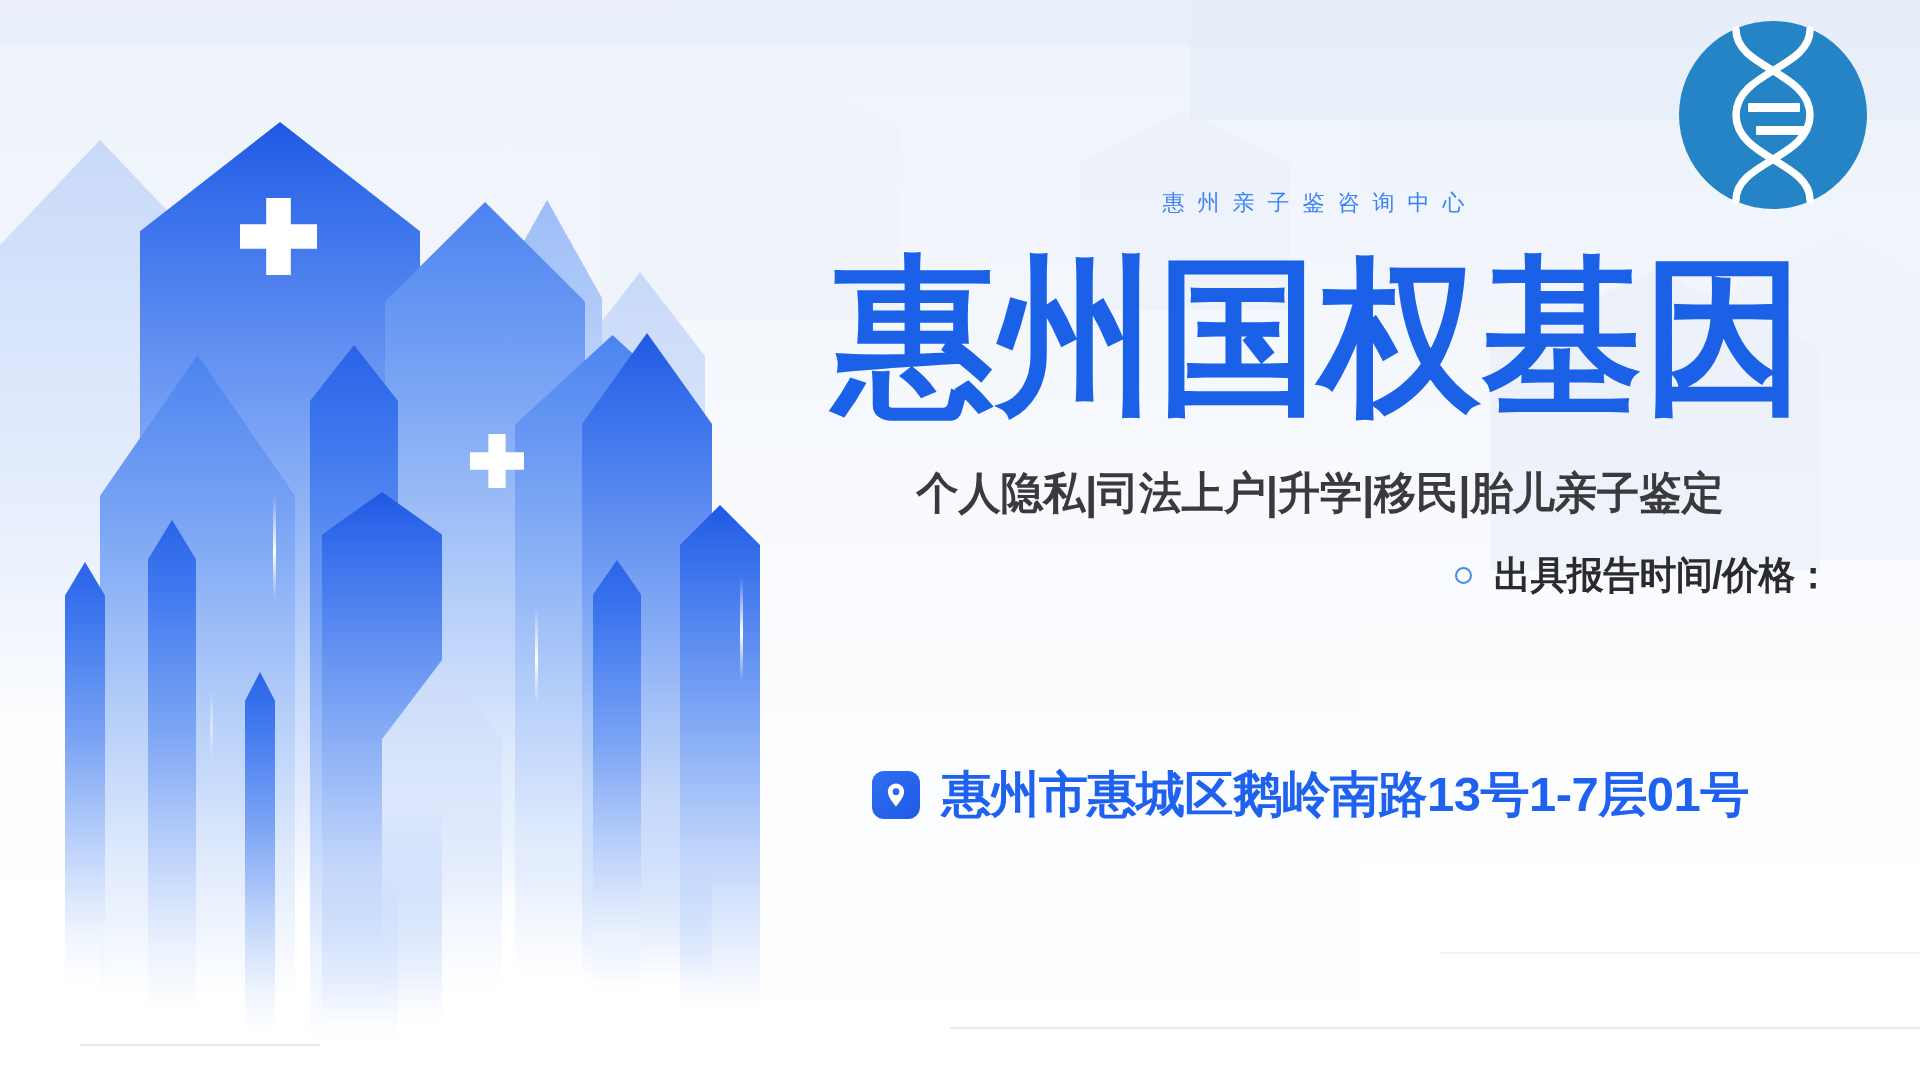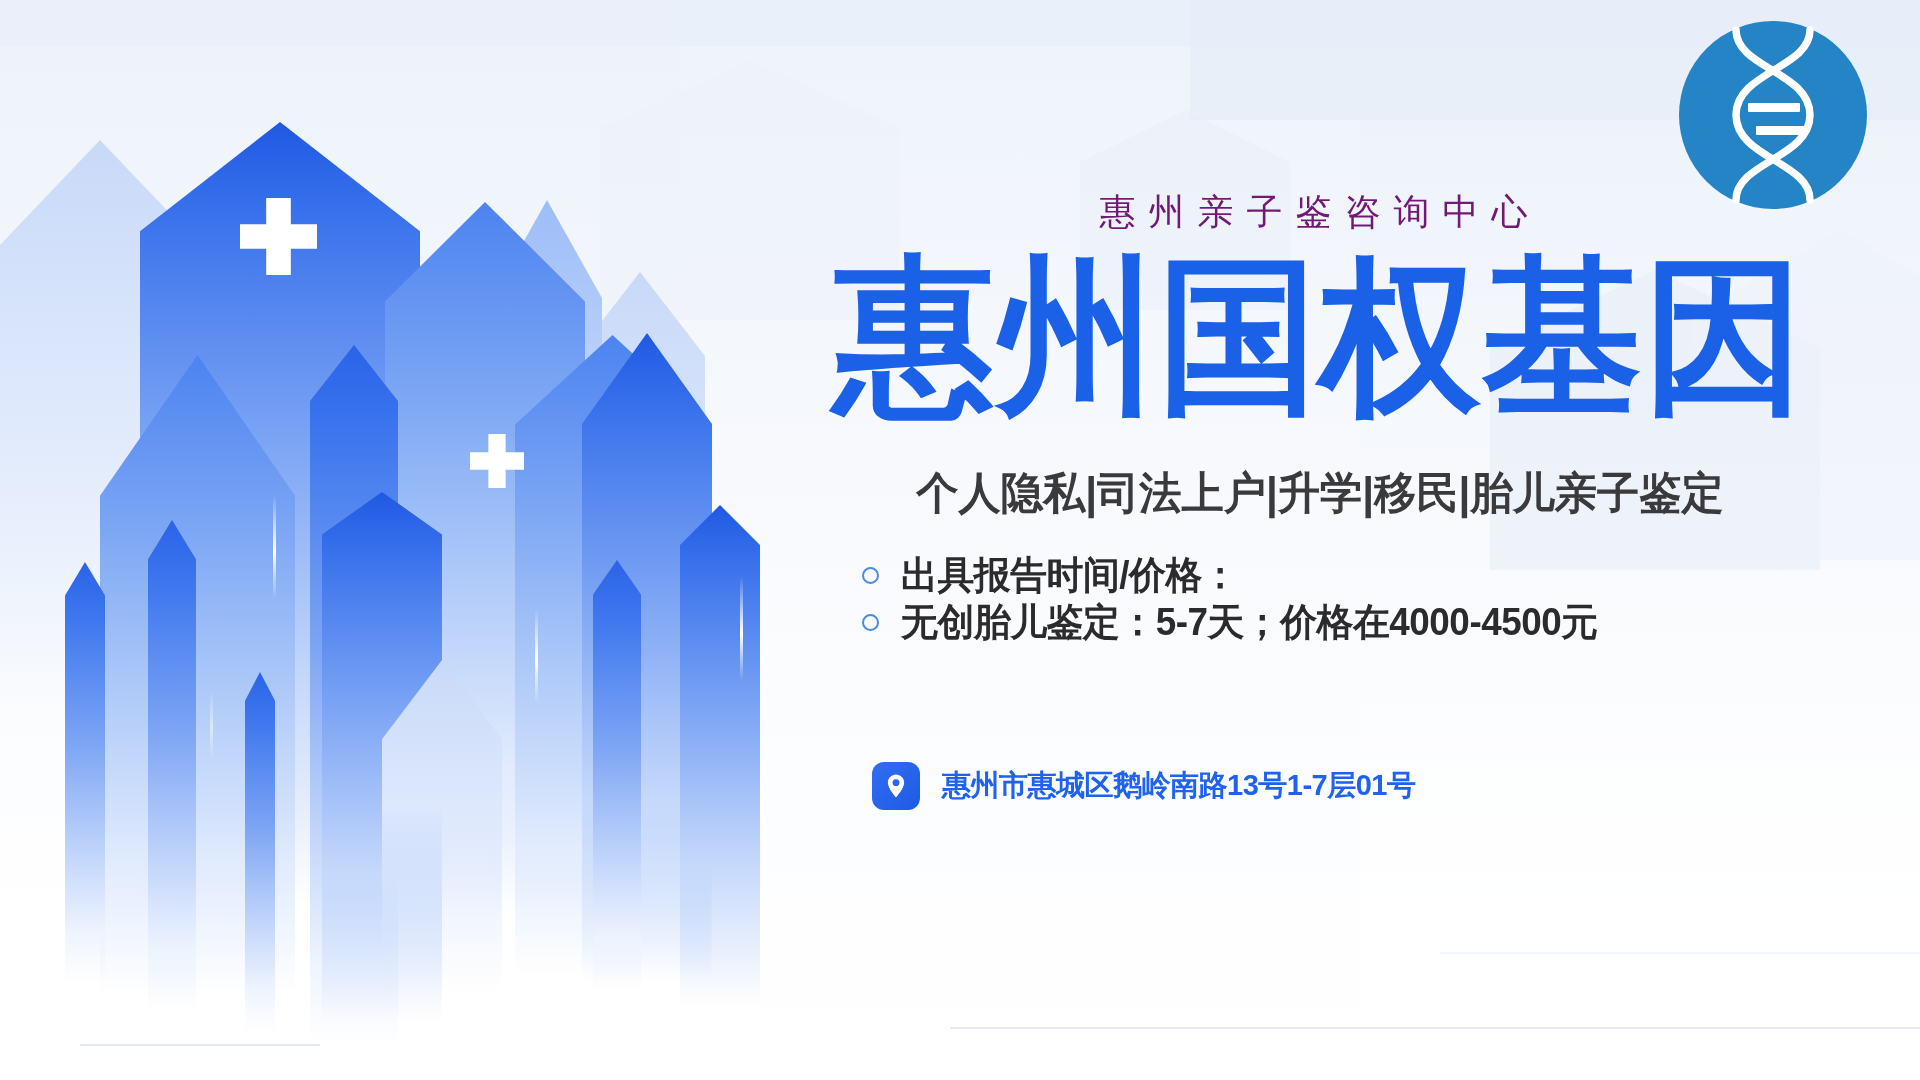--- a/index.html
+++ b/index.html
@@ -131,23 +131,23 @@
     left: 0; top: 0;
     width: 1920px; height: 1080px;
   }
 
   #sub-title {
     position: absolute;
     left: 780px;
     top: 188px;
     width: 1080px;
     text-align: center;
-    font-size: 36px;
+    font-size: 22px;
     letter-spacing: 13px;
-    color: #701a75;
+    color: #3b82f6;
     font-weight: 400;
     white-space: nowrap;
   }
 
   #main-title {
     position: absolute;
     left: 770px;
     top: 238px;
     width: 1100px;
     text-align: center;
@@ -180,20 +180,21 @@
     position: absolute;
     left: 862px;
     top: 552px;
     width: 980px;
   }
   .bullet-row {
     display: flex;
     align-items: center;
     height: 47px;
     white-space: nowrap;
+    justify-content: flex-end;
   }
   .bullet-dot {
     width: 17px;
     height: 17px;
     border: 2px solid #4a8de0;
     border-radius: 50%;
     flex: 0 0 auto;
     margin-right: 22px;
     box-sizing: border-box;
   }
@@ -219,21 +220,21 @@
     height: 48px;
     border-radius: 12px;
     background: linear-gradient(135deg, #2f6ef0 0%, #1f5ae6 100%);
     display: flex;
     align-items: center;
     justify-content: center;
     flex: 0 0 auto;
     margin-right: 22px;
   }
   #address-text {
-    font-size: 29px;
+    font-size: 49px;
     font-weight: 700;
     color: #1f62ef;
     letter-spacing: -0.5px;
   }
 </style>
 </head>
 <body>
 
 <div id="banner">
 
@@ -347,24 +348,20 @@
 
     <div id="main-title">惠州国权基因</div>
 
     <div id="services">个人隐私|司法上户|升学|移民|胎儿亲子鉴定</div>
 
     <div id="bullets">
       <div class="bullet-row">
         <span class="bullet-dot"></span>
         <span class="bullet-text">出具报告时间/价格：</span>
       </div>
-      <div class="bullet-row">
-        <span class="bullet-dot"></span>
-        <span class="bullet-text">无创胎儿鉴定：5-7天；价格在4000-4500元</span>
-      </div>
     </div>
 
     <div id="address-row">
       <span id="pin-badge">
         <svg viewBox="0 0 24 24" width="28" height="28" aria-hidden="true">
           <path d="M12 2.2c-3.9 0-7 3.1-7 7 0 5.1 7 12.6 7 12.6s7-7.5 7-12.6c0-3.9-3.1-7-7-7z" fill="#ffffff"></path>
           <circle cx="12" cy="9.2" r="2.9" fill="#2a66ee"></circle>
         </svg>
       </span>
       <span id="address-text">惠州市惠城区鹅岭南路13号1-7层01号</span>

